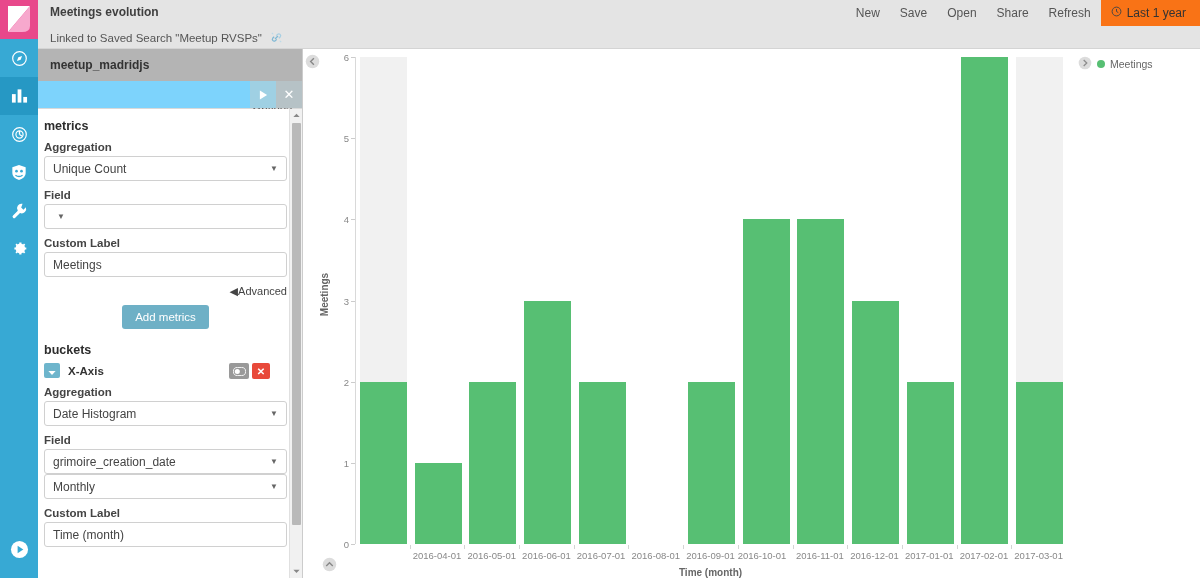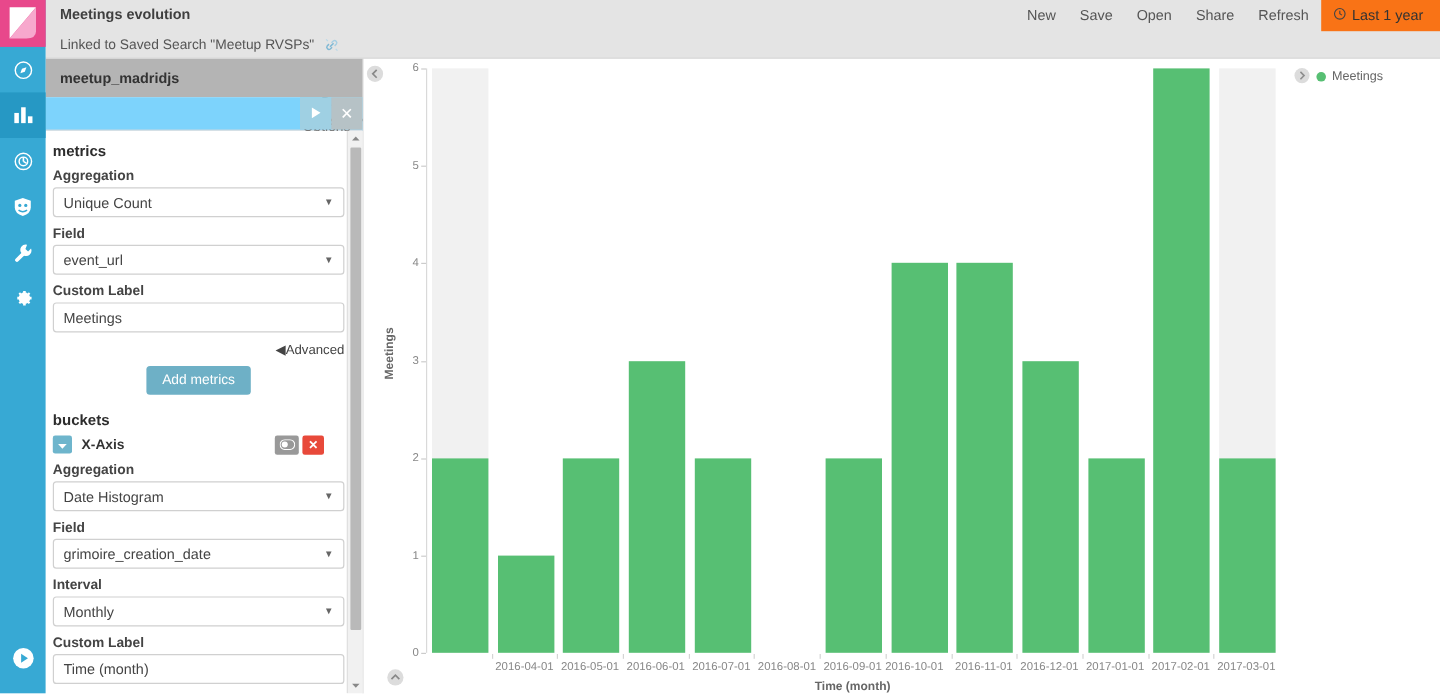--- a/index.html
+++ b/index.html
@@ -510,21 +510,20 @@
 
 
         <div class="field-label">Aggregation</div>
         <div class="ctrl">
           <span class="val">Unique Count</span>
           <span class="dd-caret">▼</span>
         </div>
 
         <div class="field-label">Field</div>
         <div class="ctrl">
-          <span class="val">event_url</span>
           <span class="dd-caret">▼</span>
         </div>
 
         <div class="field-label">Custom Label</div>
         <input class="ctrl" type="text" value="Meetings" style="">
 
         <div id="advanced-link">
           <span>◀</span><span>Advanced</span>
         </div>
 
@@ -563,21 +562,20 @@
           <span class="val">Date Histogram</span>
           <span class="dd-caret">▼</span>
         </div>
 
         <div class="field-label">Field</div>
         <div class="ctrl">
           <span class="val">grimoire_creation_date</span>
           <span class="dd-caret">▼</span>
         </div>
 
-        <div class="field-label">Interval</div>
         <div class="ctrl">
           <span class="val">Monthly</span>
           <span class="dd-caret">▼</span>
         </div>
 
         <div class="field-label">Custom Label</div>
         <input class="ctrl" type="text" value="Time (month)" style="">
 
       </div>
 

